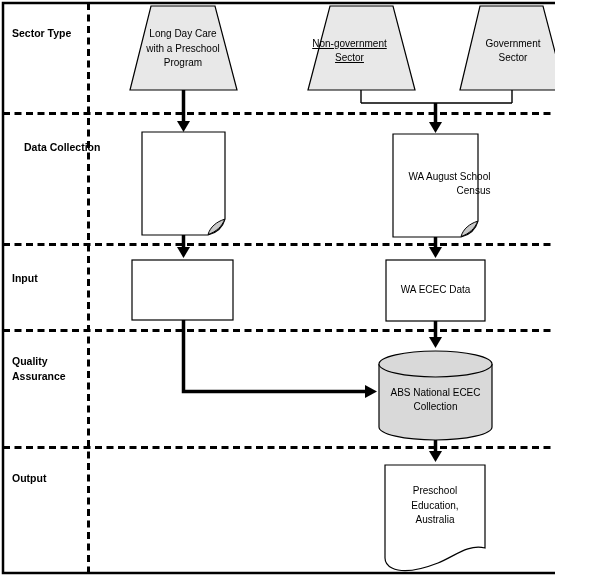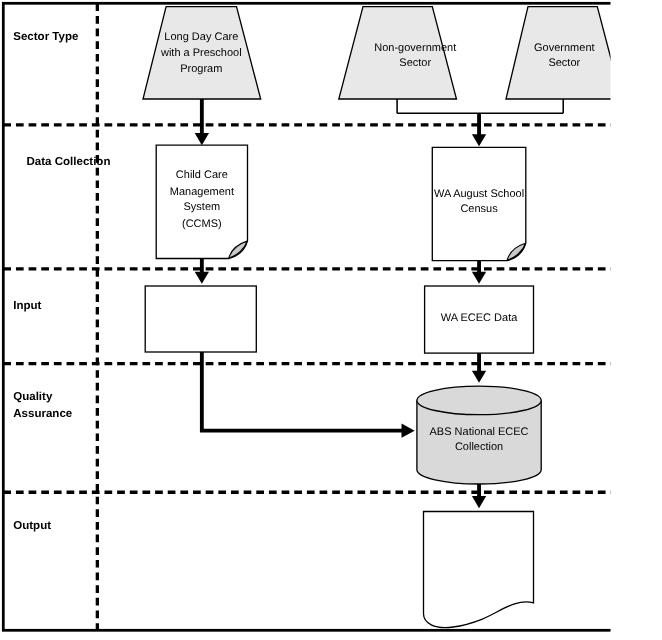--- a/index.html
+++ b/index.html
@@ -85,27 +85,26 @@
   <div class="row-label" style="left:12px;top:26px;width:86px;">Sector Type</div>
   <div class="row-label" style="left:24px;top:140px;width:86px;">Data Collection</div>
   <div class="row-label" style="left:12px;top:271px;width:86px;">Input</div>
   <div class="row-label" style="left:12px;top:354px;width:86px;">Quality
 Assurance</div>
   <div class="row-label" style="left:12px;top:471px;width:86px;">Output</div>
 
   <div class="node-text" style="left:128px;top:10px;width:110px;height:78px;">Long Day Care
 with a Preschool
 Program</div>
-  <div class="node-text" style="left:324px;top:20px;width:107px;height:62px;">Non-government
+  <div class="node-text" style="left:296px;top:20px;width:107px;height:62px;text-decoration:underline;">Non-government
 Sector</div>
   <div class="node-text" style="left:458px;top:20px;width:110px;height:62px;">Government
 Sector</div>
-  <div class="node-text" style="left:142px;top:132px;width:83px;height:100px;">Child Care
-Management
-System
-(CCMS)</div>
-  <div class="node-text" style="left:390px;top:134px;width:91px;height:100px;">WA August School
+  <div class="node-text" style="left:404px;top:134px;width:91px;height:100px;text-align:right;">WA August School
 Census</div>
   <div class="node-text" style="left:379px;top:366px;width:113px;height:68px;">ABS National ECEC
 Collection</div>
   <div class="node-text" style="left:386px;top:260px;width:99px;height:61px;">WA ECEC Data</div>
+  <div class="node-text" style="left:385px;top:465px;width:100px;height:82px;">Preschool
+Education,
+Australia</div>
 
 </div>
 
 </body></html>

